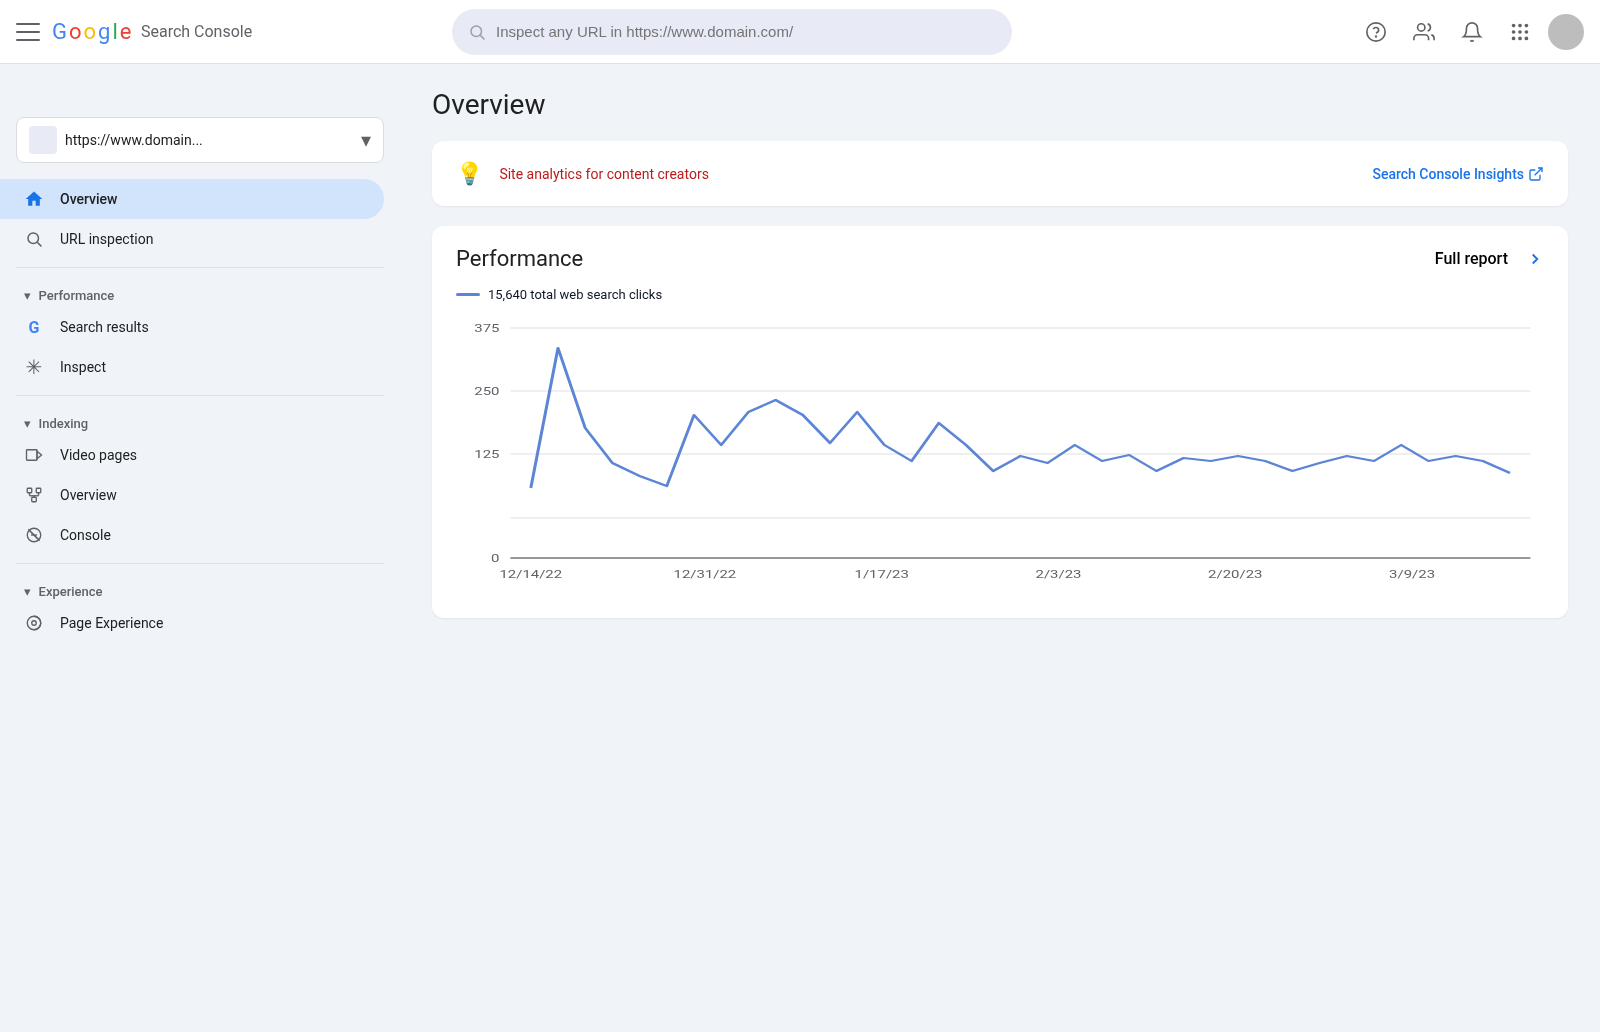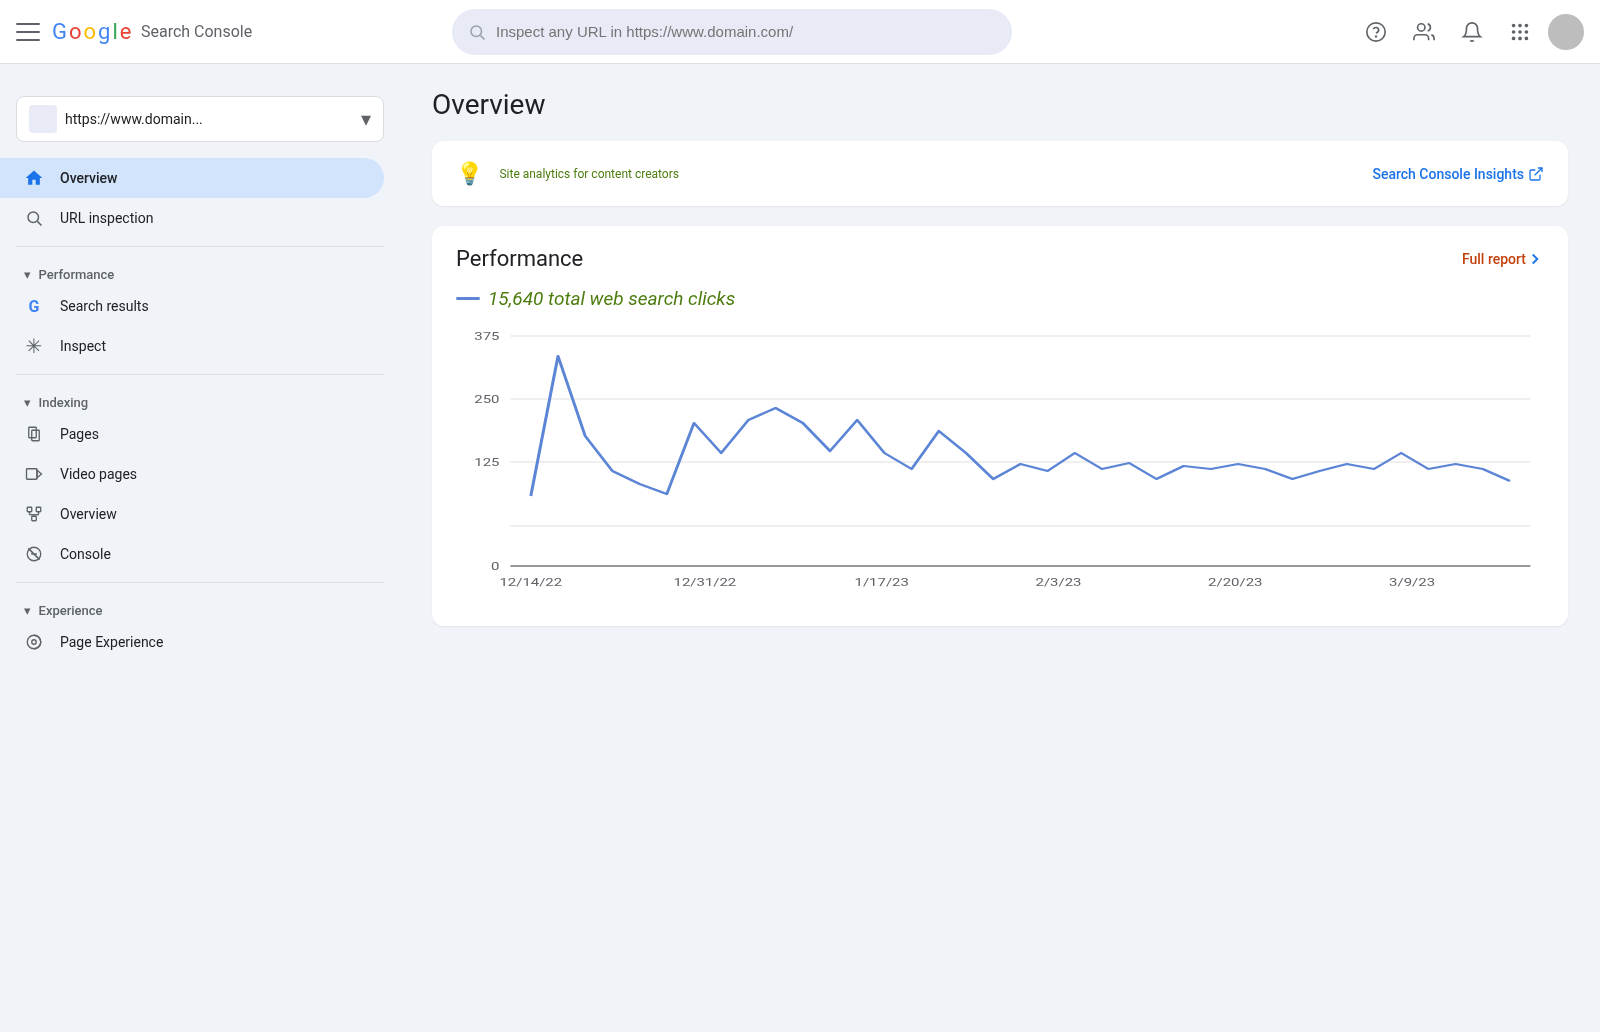--- a/index.html
+++ b/index.html
@@ -76,22 +76,23 @@
       display: flex;
       flex: 1;
       overflow: hidden;
     }
 
     
     .sidebar {
       width: 400px;
       background: #f0f4f9;
       overflow-y: auto;
-      padding: 24px 0;
+      padding: 9px 0;
       flex-shrink: 0;
+      margin-top: 36px;
     }
 
     .property-selector {
       display: flex;
       align-items: center;
       margin: 8px 16px 16px;
       background: #fff;
       border: 1px solid #dadce0;
       border-radius: 8px;
       padding: 8px 12px;
@@ -155,43 +156,43 @@
       margin-bottom: 20px;
       box-shadow: 0 1px 2px rgba(60,64,67,0.08);
     }
 
     
     .insights-banner {
       display: flex;
       align-items: center;
       gap: 16px;
     }
-    .insights-text { font-size: 12px; color: #4d7c0f; flex: 1; }
+    .insights-text { font-size: 14px; color: #b91c1c; flex: 1; }
     .insights-link {
       display: flex; align-items: flex-start; gap: 4px;
       color: #1a73e8; font-size: 14px; font-weight: 500; cursor: pointer; text-decoration: none;
     }
 
     
     .perf-header {
       display: flex; align-items: center; justify-content: space-between; margin-bottom: 16px;
     }
     .perf-title { font-size: 22px; font-weight: 400; color: #202124; }
     .full-report-link {
-      display: flex; align-items: center; gap: 0;
-      color: #c2410c; font-size: 14px; font-weight: 500; cursor: pointer;
+      display: flex; align-items: center; gap: 18px;
+      color: #000000; font-size: 16px; font-weight: 500; cursor: pointer;
     }
 
     .perf-legend {
       display: flex; align-items: center; gap: 8px; margin-bottom: 16px;
     }
     .legend-line {
       width: 24px; height: 3px; background: #5c85d6; border-radius: 2px;
     }
-    .legend-text { font-size: 19px; color: #4d7c0f; font-style: italic; }
+    .legend-text { font-size: 13px; color: #0f172a; }
 
     
     .chart-container {
       position: relative;
       width: 100%;
       height: 280px;
     }
     .chart-svg {
       width: 100%; height: 100%;
     }
@@ -307,29 +308,20 @@
       <span>Inspect</span>
     </div>
 
     <div class="nav-divider"></div>
 
     <div class="nav-section">
       <span>▾</span>
       <span>Indexing</span>
     </div>
 
-    <div class="nav-item">
-      <span class="nav-icon">
-        <svg width="18" height="18" viewBox="0 0 24 24" fill="none" stroke="#5f6368" stroke-width="1.8">
-          <rect x="5" y="3" width="10" height="14" rx="1"></rect>
-            <rect x="9" y="7" width="10" height="14" rx="1"></rect>
-        </svg>
-      </span>
-      <span>Pages</span>
-    </div>
 
     <div class="nav-item">
       <span class="nav-icon">
         <svg width="18" height="18" viewBox="0 0 24 24" fill="none" stroke="#5f6368" stroke-width="1.8">
           <rect x="2" y="5" width="14" height="14" rx="1"></rect>
           <polygon points="22,12 16,7 16,17"></polygon>
         </svg>
       </span>
       <span>Video pages</span>
     </div>

